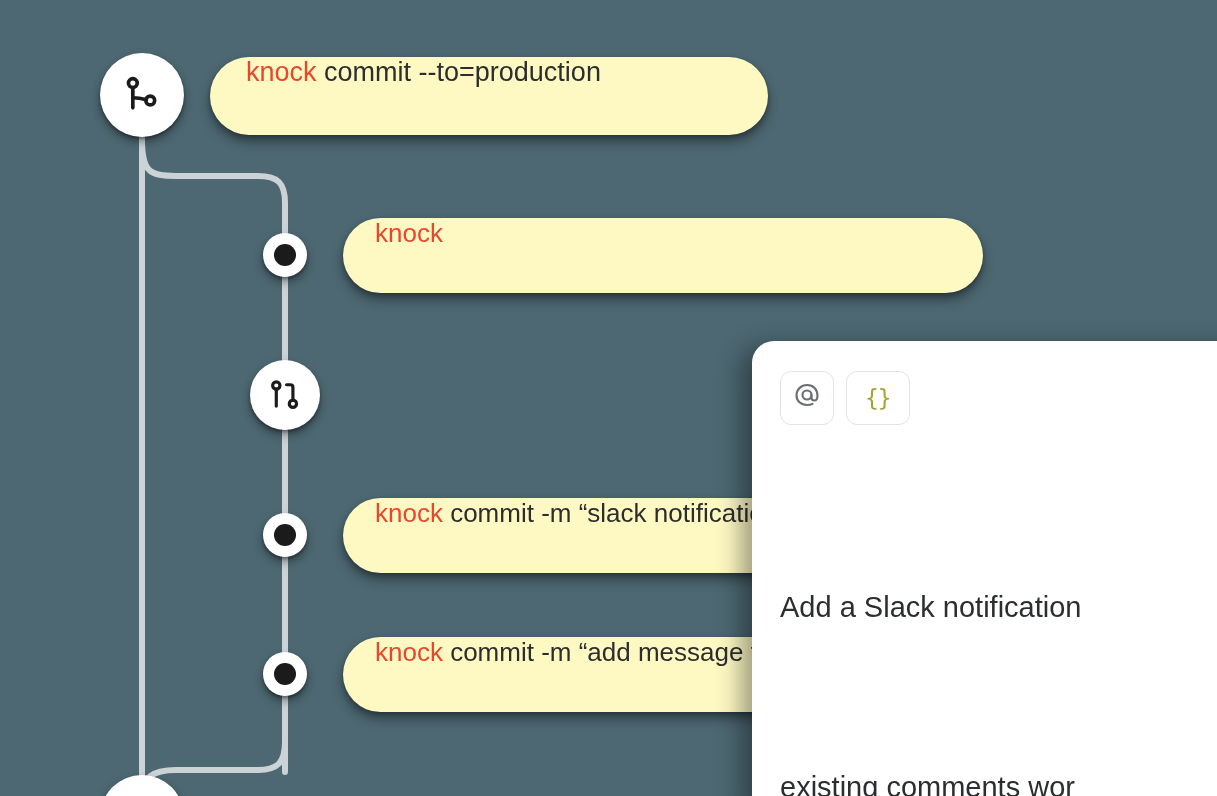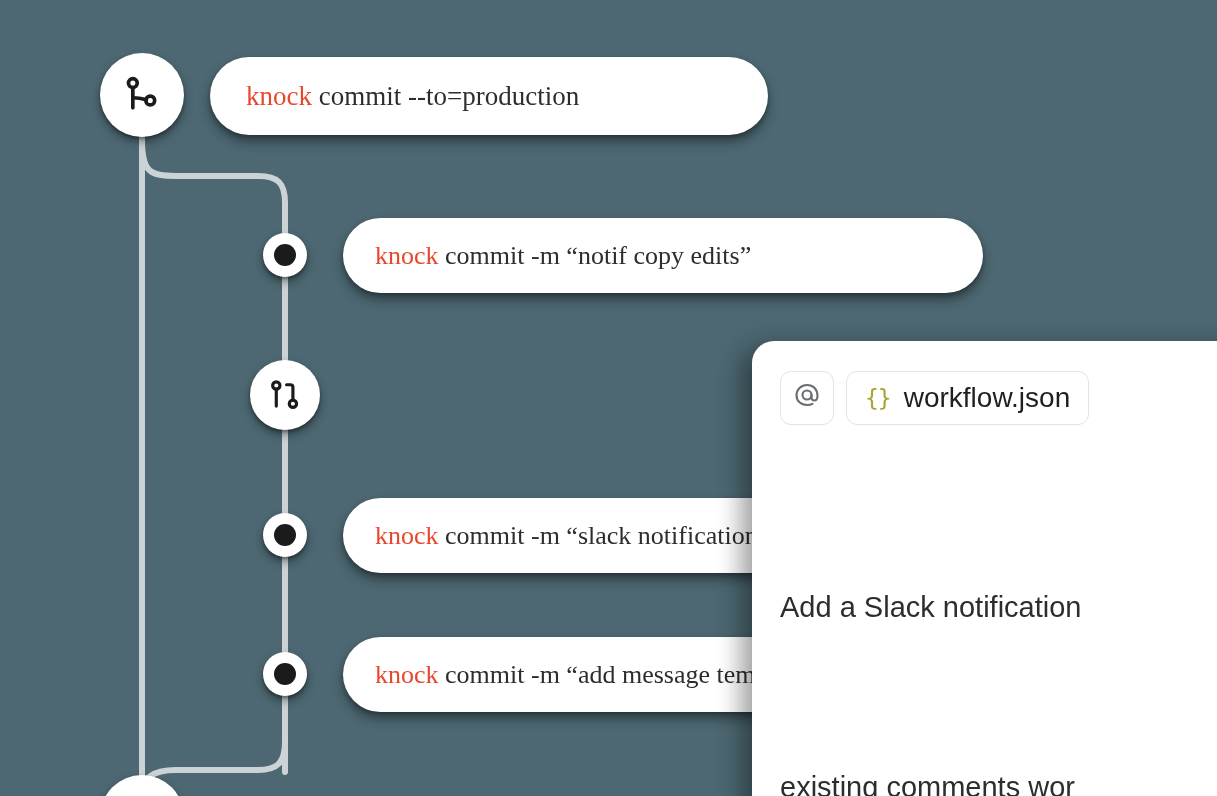--- a/index.html
+++ b/index.html
@@ -50,27 +50,27 @@
     width: 22px; height: 22px;
     border-radius: 50%;
     background: #1b1b1b;
   }
 
   .node svg { display: block; }
 
   
   .pill {
     position: absolute;
-    background: #ffffff;
+    background: #fef9c3;
     border-radius: 999px;
     box-shadow: 0 7px 12px rgba(0,0,0,.38), 0 2px 4px rgba(0,0,0,.25);
     display: flex;
-    align-items: center;
+    align-items: flex-start;
     white-space: pre;
-    font-family: Liberation Serif, serif;
+    font-family: Liberation Sans, sans-serif;
     color: #2b2b2b;
     overflow: hidden;
   }
   .pill .cmd { color: #e8472e; }
   .pill .rest { color: #2d2d2d; }
 
   .pill.p0 { left: 210px; top: 57px;  width: 558px; height: 78px; font-size: 27px; padding-left: 36px; }
   .pill.p1 { left: 343px; top: 218px; width: 640px; height: 75px; font-size: 26px; padding-left: 32px; }
   .pill.p2 { left: 343px; top: 498px; width: 640px; height: 75px; font-size: 26px; padding-left: 32px; }
   .pill.p3 { left: 343px; top: 637px; width: 640px; height: 75px; font-size: 26px; padding-left: 32px; }
@@ -167,21 +167,21 @@
 
   <div class="node dot" style="left:263px; top:652px;"></div>
 
   <div class="node big" style="left:100px; top:775px;"></div>
 
   <div class="pill p0">
     <span class="cmd">knock</span><span class="rest"> commit --to=production</span>
   </div>
 
   <div class="pill p1">
-    <span class="cmd">knock</span><span class="rest"> commit -m “notif copy edits”</span>
+    <span class="cmd">knock</span>
   </div>
 
   <div class="pill p2">
     <span class="cmd">knock</span><span class="rest"> commit -m “slack notification”</span>
   </div>
 
   <div class="pill p3">
     <span class="cmd">knock</span><span class="rest"> commit -m “add message tem”</span>
   </div>
 </div>
@@ -198,21 +198,20 @@
                    C20.4 7.5 17 4 12.1 4
                    C7.2 4 3.6 7.6 3.6 12.2
                    C3.6 16.8 7.1 20 12.1 20
                    C13.9 20 15.3 19.7 16.4 19.1"></path>
         </svg>
       </span>
     </div>
 
     <div class="chip file">
       <span class="brace">{}</span>
-      <span>workflow.json</span>
     </div>
   </div>
 
   <div class="ptext">
     <div>Add a Slack notification</div>
     <div>existing comments wor</div>
     
   </div>
 
 </div>

